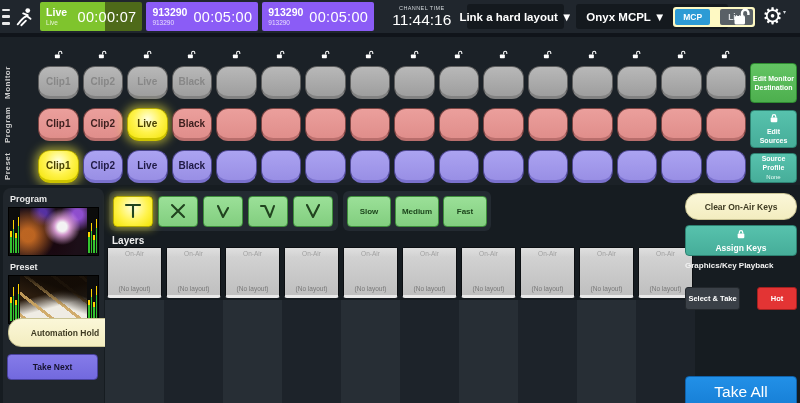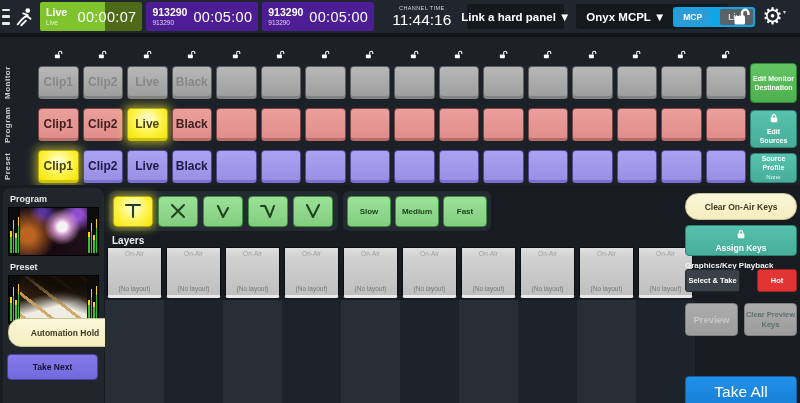--- a/index.html
+++ b/index.html
@@ -7,51 +7,51 @@
   .app{position:relative;width:800px;height:403px;background:#171c21;overflow:hidden;color:#fff;}
 
   
   .topbar{position:absolute;left:0;top:0;width:800px;height:33px;background:#20262d;
           display:flex;align-items:center;padding:0 6px;gap:4px;}
   .hamburger{width:9px;height:16px;display:flex;flex-direction:column;justify-content:space-between;margin-left:-4px;}
   .hamburger span{display:block;height:2.5px;background:#e8e8e8;border-radius:1px;}
   .logo{width:24px;height:24px;display:flex;align-items:center;justify-content:center;}
   .timebox{height:29px;border-radius:2px;display:flex;align-items:center;padding:0 6px;gap:6px;}
   .timebox.green{width:113px;background:linear-gradient(90deg,#7fc42d 0 64%,#4e6a19 64%);}
-  .timebox.blue{width:112px;background:#4c1d95;}
+  .timebox.blue{width:112px;background:#8b5cf6;}
   .tb-id{display:flex;flex-direction:column;line-height:1;min-width:0;}
   .tb-title{font-size:10.5px;font-weight:bold;color:#fff;}
   .tb-sub{font-size:6.5px;color:rgba(255,255,255,.8);margin-top:2px;}
   .tb-time{margin-left:auto;font-size:14.5px;color:#fff;letter-spacing:.3px;white-space:nowrap;}
   .channel-time{margin-left:14px;display:flex;flex-direction:column;align-items:center;line-height:1;}
   .ct-label{font-size:5.5px;letter-spacing:.4px;color:#cfd4d8;}
   .ct-value{font-size:15.5px;color:#fff;margin-top:1px;}
   .dropdown{height:25px;background:#14191e;border-radius:3px;display:flex;align-items:center;
             padding:0 10px;font-size:11.5px;font-weight:bold;color:#fff;white-space:nowrap;cursor:pointer;}
   .dd-link{margin-left:12px;width:97px;justify-content:center;}
   .dd-panel{margin-left:8px;width:152px;gap:8px;padding-right:4px;}
-  .mode-toggle{margin-left:auto;display:flex;gap:10px;background:#0ea5e9;padding:2px;border-radius:3px;}
+  .mode-toggle{margin-left:auto;display:flex;gap:10px;background:#fef9c3;padding:2px;border-radius:3px;}
   .mode-btn{font-size:8.5px;font-weight:bold;padding:3px 8px;border-radius:2px;color:#fff;}
   .mode-btn.on{background:#2d9bd5;}
   .mode-btn.off{background:#596066;color:#d7dadd;}
   .unlock{margin-left:auto;margin-right:6px;display:flex;align-items:center;cursor:pointer;}
   .gear{display:flex;align-items:flex-start;margin-right:8px;cursor:pointer;}
   .gear .g{font-size:23px;line-height:23px;color:#fff;}
   .gear .caret{font-size:6px;color:#cfd4d8;margin-top:3px;}
 
   
   .sources{position:absolute;left:0;top:33px;width:800px;height:152px;background:#1b2127;border-top:4px solid #10141a;}
   .row-label{position:absolute;left:0;width:15px;display:flex;align-items:center;justify-content:center;
              writing-mode:vertical-rl;transform:rotate(180deg);font-size:8px;font-weight:bold;color:#cfcfcf;letter-spacing:.5px;}
   .locks-row{position:absolute;left:38px;top:9px;width:708px;height:16px;display:flex;gap:4px;}
   .lock-cell{flex:1;display:flex;align-items:center;justify-content:center;cursor:pointer;}
   .src-row{position:absolute;left:38px;width:708px;height:33px;display:flex;gap:4px;}
   #monitorRow{top:29px;} #programRow{top:71px;} #presetRow{top:113px;}
-  .src-btn{flex:1;border-radius:4px;display:flex;align-items:center;justify-content:center;
-           font-size:12px;font-weight:bold;cursor:pointer;}
+  .src-btn{flex:1;border-radius:12px;display:flex;align-items:center;justify-content:center;
+           font-size:10px;font-weight:bold;cursor:pointer;}
   .src-btn.monitor{background:linear-gradient(#b8b8b8,#9e9e9e);border:1px solid #5e5e5e;border-bottom:3px solid #828282;color:#878787;}
   .src-btn.program{background:linear-gradient(#eb9f9c,#e08e8b);border:1px solid #7d4543;border-bottom:3px solid #b96e6c;color:#3c1f1e;}
   .src-btn.preset{background:linear-gradient(#aba3f1,#998fe5);border:1px solid #4f4894;border-bottom:3px solid #7a71cd;color:#1f1a45;}
   .src-btn.selected{background:radial-gradient(ellipse at 50% 35%,#ffffdf 0%,#fff34d 50%,#f2e303 100%);
            border:1px solid #b5aa00;border-bottom:3px solid #cdc300;color:#4a4200;
            box-shadow:0 0 10px 3px rgba(250,240,60,.55);}
   .side-btn{position:absolute;left:750px;width:47px;border-radius:4px;display:flex;flex-direction:column;
             align-items:center;justify-content:center;text-align:center;font-size:7px;font-weight:bold;
             color:#fff;line-height:1.3;cursor:pointer;padding:2px;gap:2px;}
   .side-btn.green{background:linear-gradient(#63c463,#4daf4e);border:1px solid #2e8a30;}
@@ -106,21 +106,21 @@
   .stripe{flex:1;background:#272e35;}
   .stripe.alt{background:#1d232a;}
 
   .right-col{position:absolute;left:685px;top:0;width:112px;height:218px;}
   .rc{position:absolute;left:0;width:112px;}
   .rc-clear{top:8px;height:27px;font-size:8.5px;}
   .rc-assign{top:40px;height:31px;background:linear-gradient(#57c2ad,#46ad99);border:1px solid #2d8171;border-radius:4px;
              display:flex;flex-direction:column;align-items:center;justify-content:center;gap:2px;
              font-size:8.5px;font-weight:bold;color:#fff;cursor:pointer;}
   .rc-gk-label{top:76px;font-size:8px;font-weight:bold;color:#f2f2f2;}
-  .rc-toggle{top:84px;height:23px;display:flex;gap:17px;}
+  .rc-toggle{top:102px;height:23px;display:flex;gap:17px;}
   .tg{border-radius:3px;display:flex;align-items:center;justify-content:center;font-size:7.5px;font-weight:bold;color:#fff;cursor:pointer;}
   .tg-select{flex:1.4;background:#3a4047;border:1px solid #23282d;}
   .tg-hot{flex:1;background:#e33434;border:1px solid #a32020;}
   .rc-prevrow{top:118px;height:33px;display:flex;gap:6px;}
   .gray-btn{flex:1;background:linear-gradient(#adadad,#9c9c9c);border:1px solid #7f7f7f;border-radius:4px;
             display:flex;align-items:center;justify-content:center;text-align:center;cursor:pointer;line-height:1.25;}
   .gb-preview{font-size:9.5px;font-weight:bold;color:#c8c8c8;}
   .gb-clearprev{font-size:7.5px;font-weight:bold;color:#5f6f6d;}
   .blue-btn{background:linear-gradient(#2290e7,#177fd6);border:1px solid #0f62ab;border-radius:4px;
             color:#fff;display:flex;align-items:center;justify-content:center;font-size:15.5px;cursor:pointer;}
@@ -162,21 +162,21 @@
       <div class="tb-id">
         <span class="tb-title">913290</span>
         <span class="tb-sub">913290</span>
       </div>
       <span class="tb-time">00:05:00</span>
     </div>
     <div class="channel-time">
       <span class="ct-label">CHANNEL TIME</span>
       <span class="ct-value">11:44:16</span>
     </div>
-    <div class="dropdown dd-link">Link a hard panel ▼</div>
+    <div class="dropdown dd-link">Link a hard layout ▼</div>
     <div class="dropdown dd-panel">
       <span>Onyx MCPL ▼</span>
       <div class="mode-toggle">
         <span class="mode-btn on">MCP</span>
         <span class="mode-btn off">Live</span>
       </div>
     </div>
     <div class="unlock">
       <svg viewBox="0 0 20 20" width="20" height="20">
         <rect x="2.5" y="9" width="10.5" height="8.5" rx="1.6" fill="#fff"></rect>
@@ -503,20 +503,16 @@
               <path d="M4 5.5 V4 a2 2 0 0 1 4 0 V5.5" fill="none" stroke="#fff" stroke-width="1.5"></path>
             </svg>
         </span>
         <span>Assign Keys</span>
       </div>
       <div class="rc rc-gk-label">Graphics/Key Playback</div>
       <div class="rc rc-toggle">
         <div class="tg tg-select">Select &amp; Take</div>
         <div class="tg tg-hot">Hot</div>
       </div>
-      <div class="rc rc-prevrow">
-        <div class="gray-btn gb-preview">Preview</div>
-        <div class="gray-btn gb-clearprev">Clear Preview Keys</div>
-      </div>
       <div class="rc blue-btn rc-takeall">Take All</div>
     </div>
   </section>
 </div>
 
 </body></html>

